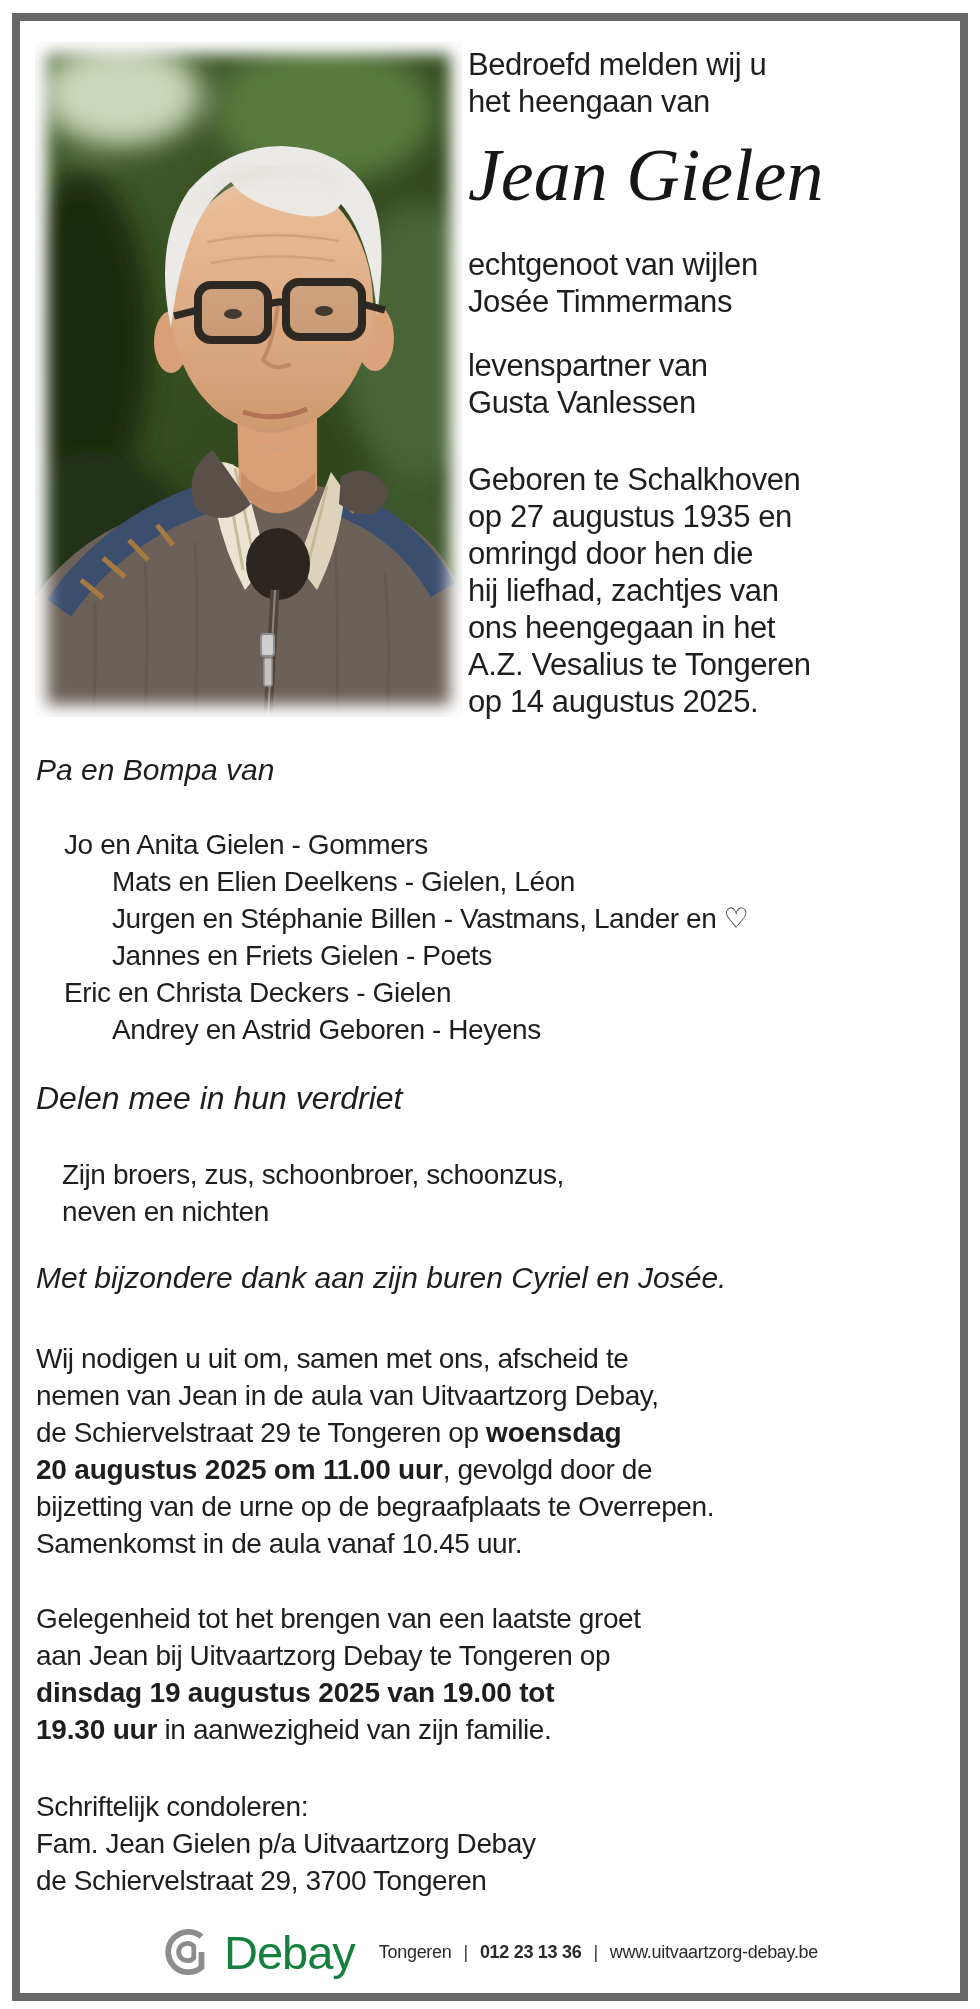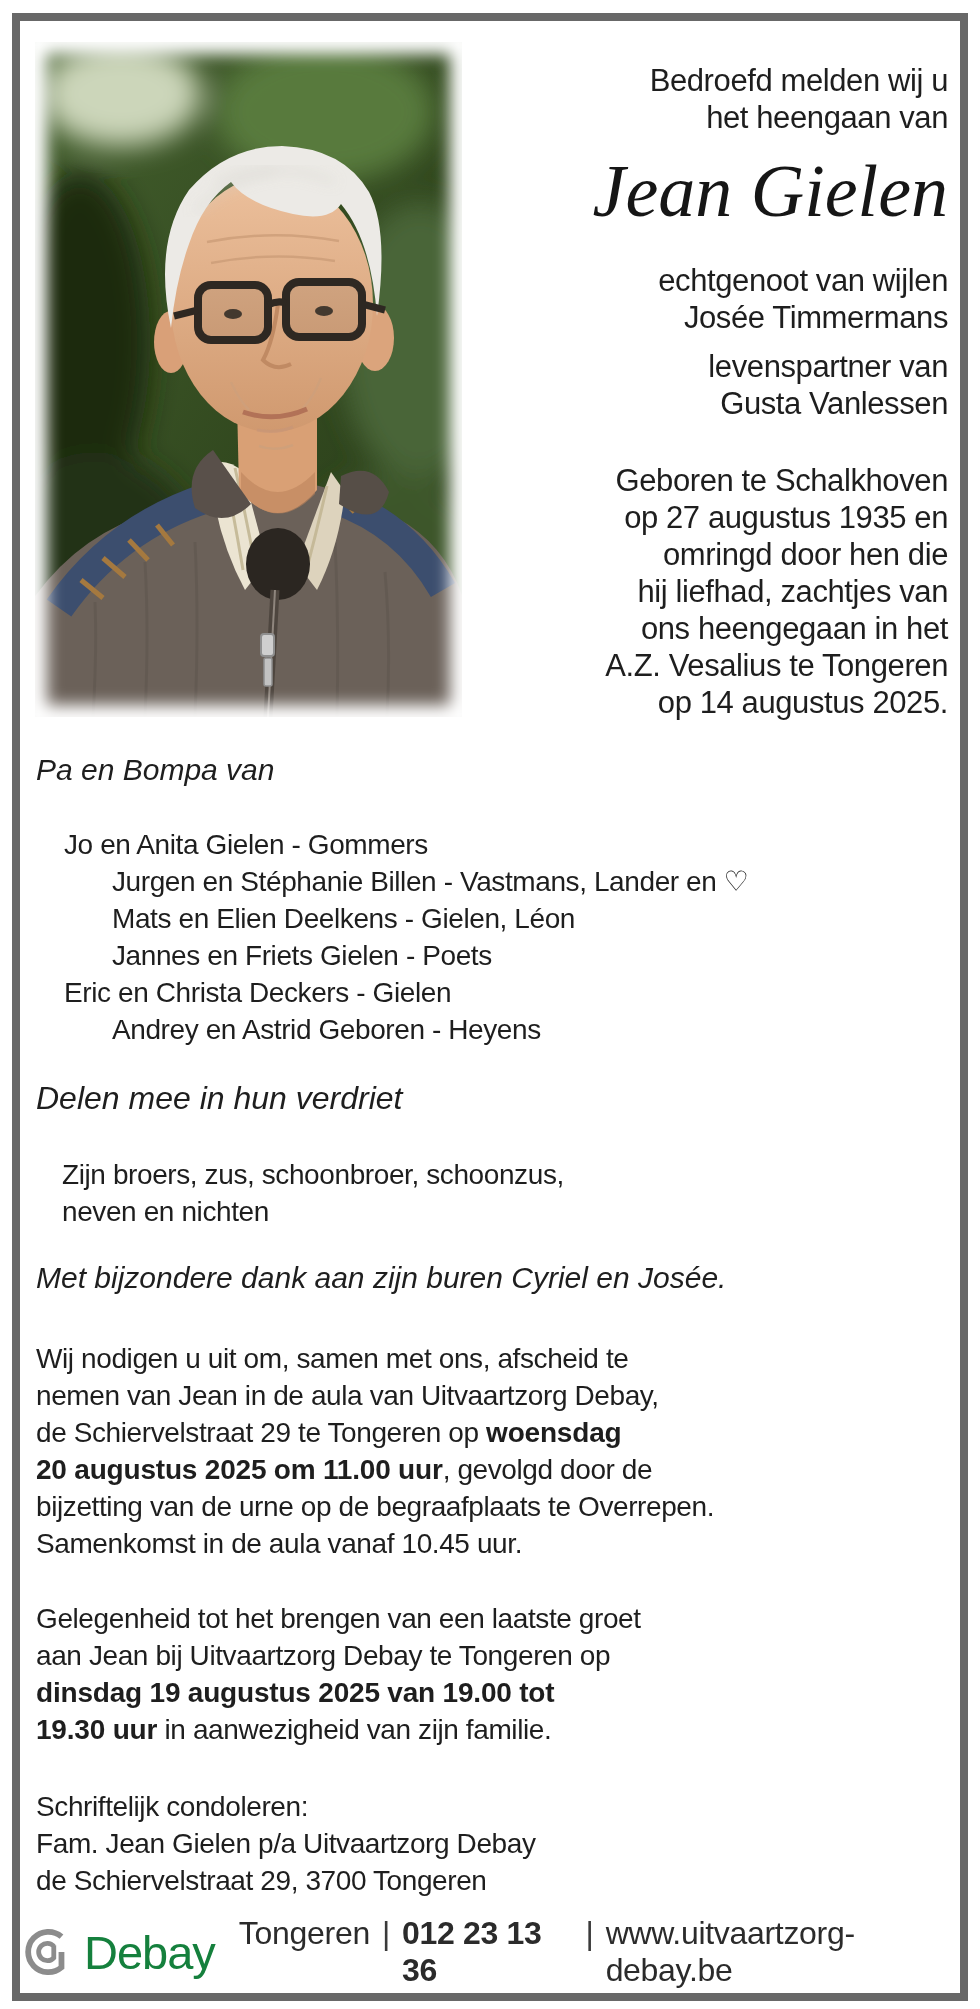--- a/index.html
+++ b/index.html
@@ -10,28 +10,28 @@
   }
   .frame{
     position:absolute;left:12px;top:13px;width:956px;height:1988px;
     border:8px solid #686868;box-sizing:border-box;background:#ffffff;
   }
   .pre{white-space:pre;}
   .body-text{font-size:28px;line-height:37px;letter-spacing:-0.4px;font-weight:400;}
   .italic{font-style:italic;}
   .abs{position:absolute;}
   
-  .right-col{position:absolute;left:468px;top:62px;width:480px;text-align:right;}
+  .right-col{position:absolute;left:468px;top:46px;width:480px;text-align:left;}
   .intro{font-size:31px;line-height:37px;letter-spacing:-0.4px;}
   .deceased-name{
     font-family:"Liberation Serif","DejaVu Serif",serif;font-style:italic;
     font-size:74px;line-height:78px;margin-top:16px;letter-spacing:0px;color:#161616;
   }
   .relation1{font-size:31px;line-height:37px;letter-spacing:-0.4px;margin-top:32px;}
-  .relation2{font-size:31px;line-height:37px;letter-spacing:-0.4px;margin-top:12px;}
+  .relation2{font-size:31px;line-height:37px;letter-spacing:-0.4px;margin-top:27px;}
   .life-dates{font-size:31px;line-height:37px;letter-spacing:-0.4px;margin-top:40px;}
   
   .photo{position:absolute;left:35px;top:42px;width:427px;height:675px;overflow:hidden;}
   .photo::after{content:"";position:absolute;inset:0;box-shadow:inset 0 0 16px 12px #ffffff;pointer-events:none;}
   .photo svg{display:block;width:100%;height:100%;}
   
   .family-heading{left:36px;top:753px;font-size:30px;}
   .family-list{left:36px;top:826px;font-size:28px;line-height:37px;letter-spacing:-0.4px;}
   .ind1{padding-left:28px;}
   .ind2{padding-left:76px;}
@@ -42,21 +42,21 @@
   .visitation{left:36px;top:1600px;width:900px;}
   .condolence{left:36px;top:1788px;width:900px;}
   .bold-seg{font-weight:700;letter-spacing:-0.2px;}
   
   .footer{
     position:absolute;left:22px;top:1916px;width:936px;height:72px;
     display:flex;align-items:center;justify-content:center;gap:10px;
   }
   .brand-mark{width:52px;height:52px;flex:0 0 auto;}
   .brand-text{font-size:47px;font-weight:400;color:#15803d;letter-spacing:-1px;margin-right:14px;}
-  .footer-info{font-size:32px;color:#2b2b2b;letter-spacing:-0.3px;display:flex;align-items:flex-start;}
+  .footer-info{font-size:18px;color:#2b2b2b;letter-spacing:-0.3px;display:flex;align-items:flex-end;}
   .footer-sep{margin:0 12px;font-weight:300;color:#3a3a3a;}
   .footer-phone{font-weight:700;}
   h1,h2,p{margin:0;padding:0;font-weight:inherit;}
 </style>
 </head>
 <body>
 
 <div class="page">
   <div class="frame"></div>
 
@@ -177,22 +177,22 @@
 omringd door hen die
 hij liefhad, zachtjes van
 ons heengegaan in het
 A.Z. Vesalius te Tongeren
 op 14 augustus 2025.</p>
   </div>
 
   <h2 class="abs family-heading italic">Pa en Bompa van</h2>
   <div class="abs family-list">
     <div class="ind1">Jo en Anita Gielen - Gommers</div>
+    <div class="ind2">Mats en Elien Deelkens - Gielen, Léon</div>
     <div class="ind2">Jurgen en Stéphanie Billen - Vastmans, Lander en ♡</div>
-    <div class="ind2">Mats en Elien Deelkens - Gielen, Léon</div>
     <div class="ind2">Jannes en Friets Gielen - Poets</div>
     <div class="ind1">Eric en Christa Deckers - Gielen</div>
     <div class="ind2">Andrey en Astrid Geboren - Heyens</div>
   </div>
 
   <h2 class="abs mourning-heading italic">Delen mee in hun verdriet</h2>
   <p class="abs mourning-relatives body-text pre">Zijn broers, zus, schoonbroer, schoonzus,
 neven en nichten</p>
   <p class="abs mourning-thanks italic">Met bijzondere dank aan zijn buren Cyriel en Josée.</p>
 

